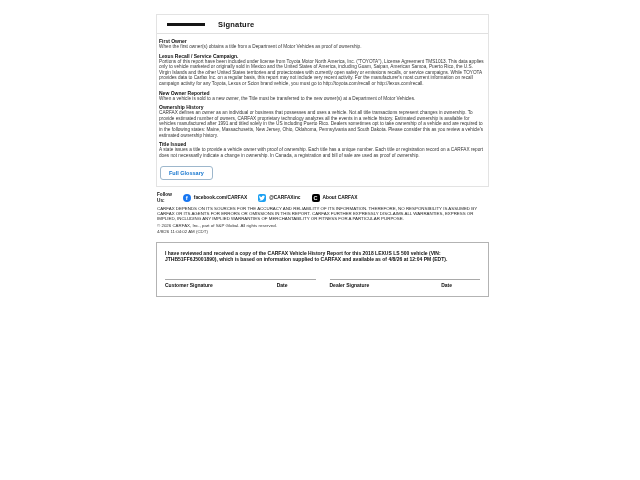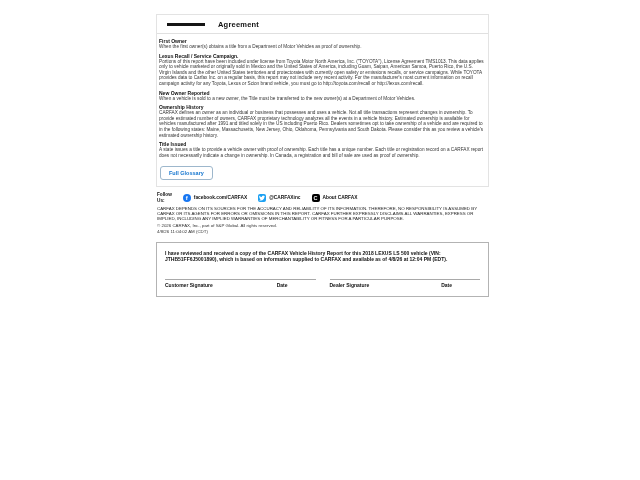--- a/index.html
+++ b/index.html
@@ -41,21 +41,21 @@
     font-size:5px;font-weight:bold;color:#111;}
 </style>
 </head>
 <body>
 
 <div class="wrap">
 
   <div class="glossary-panel">
     <div class="panel-header">
       <div class="black-bar"></div>
-      <div class="glossary-title">Agreement</div>
+      <div class="glossary-title">Signature</div>
     </div>
     <div class="panel-body">
 
       <div class="entry">
         <h4>First Owner</h4>
         <p>When the first owner(s) obtains a title from a Department of Motor Vehicles as proof of ownership.</p>
       </div>
 
       <div class="entry">
         <h4>Lexus Recall / Service Campaign.</h4>

